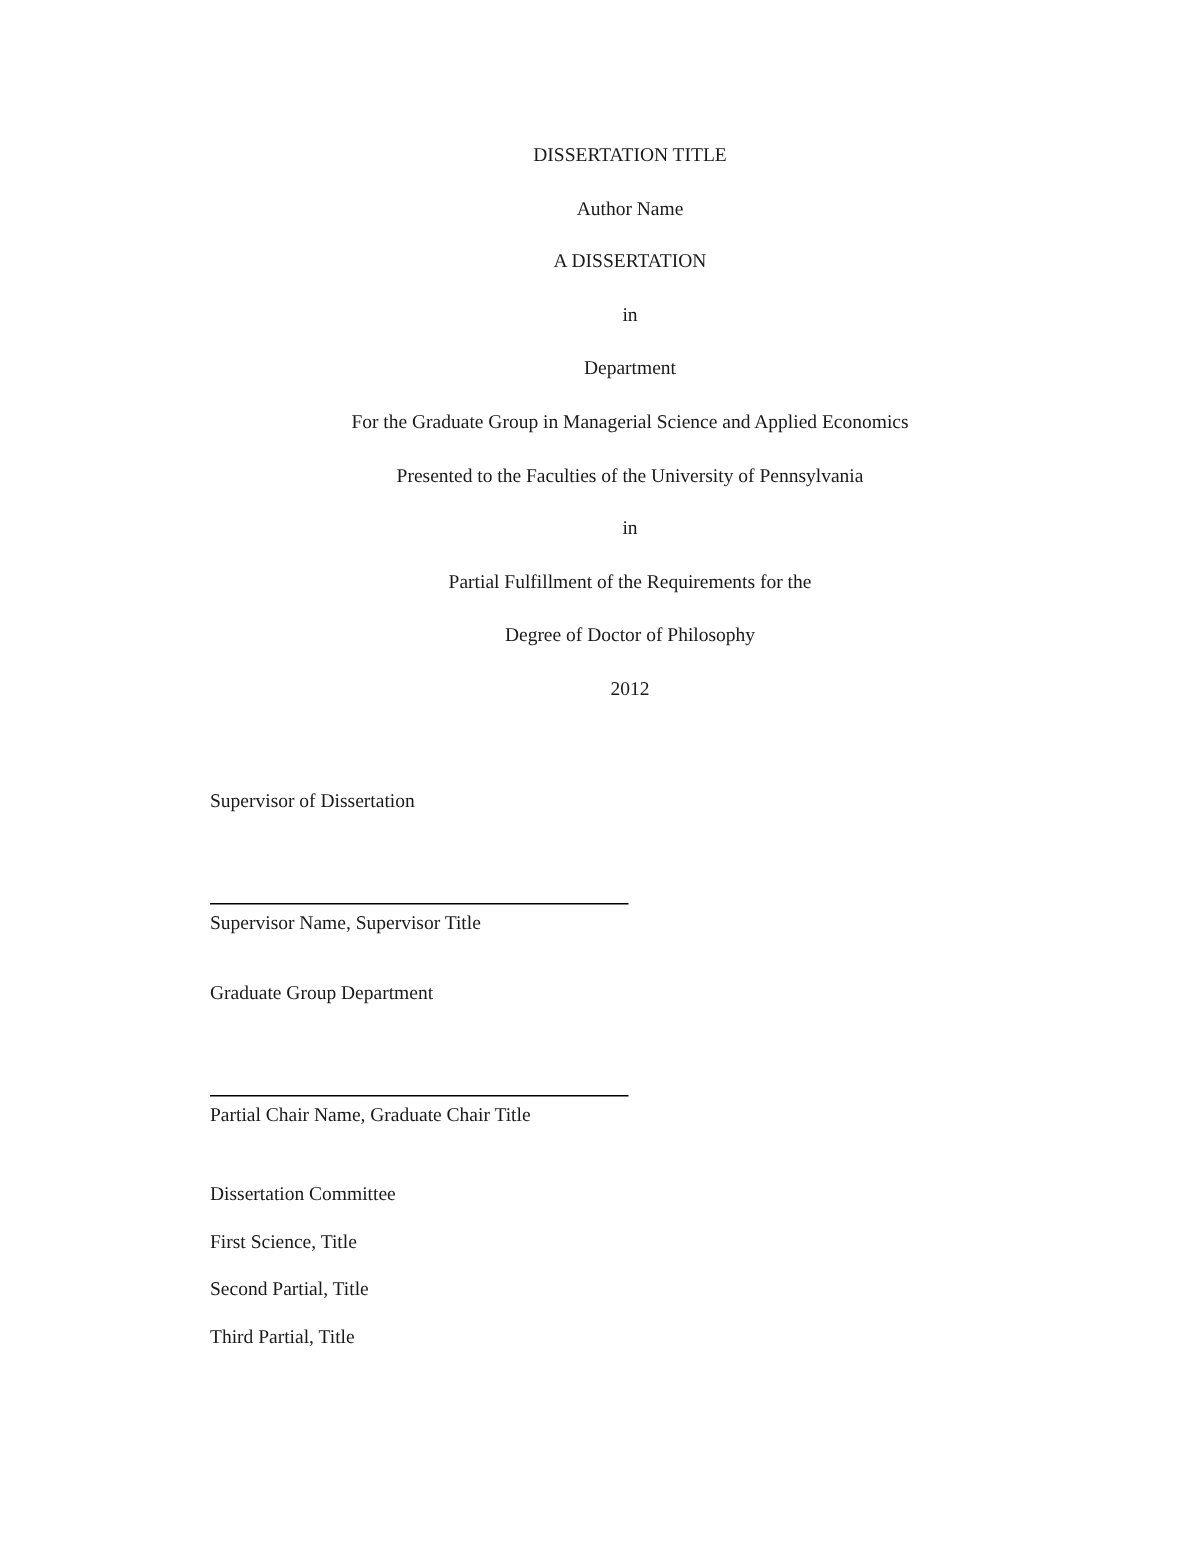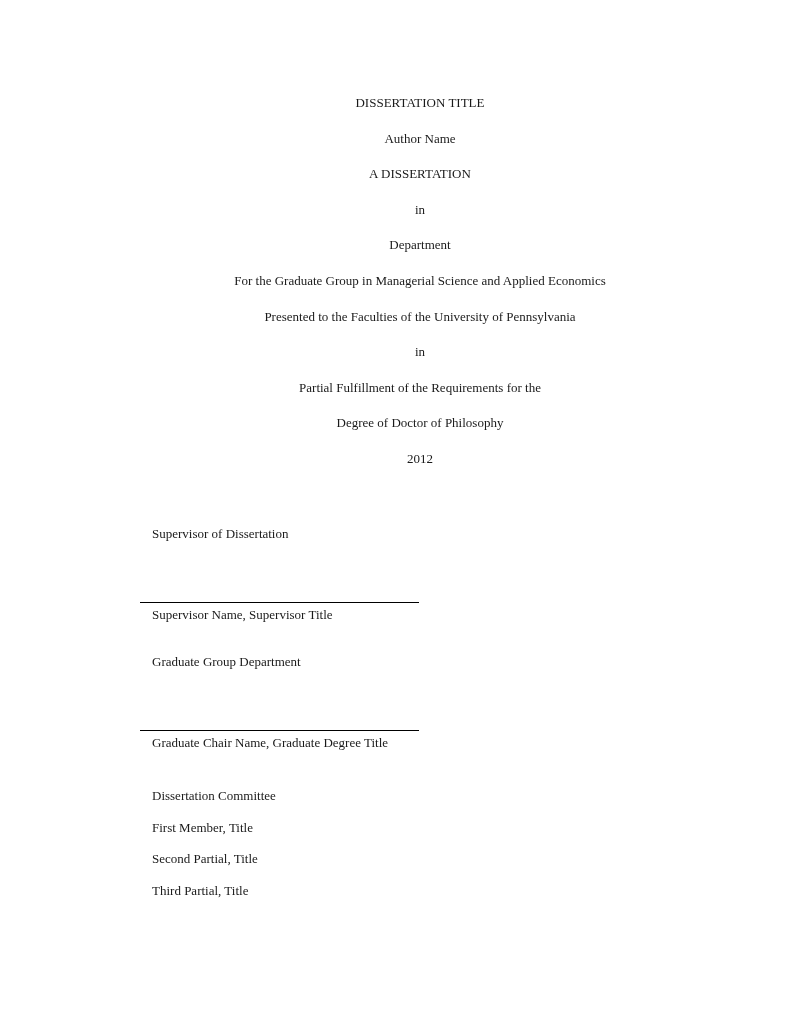--- a/index.html
+++ b/index.html
@@ -2,21 +2,21 @@
 <html><head>
 <meta charset="utf-8">
 <style>
   html, body { margin:0; padding:0; background:#ffffff; }
   body { width:794px; height:1028px; position:relative; overflow:hidden;
          font-family:"DejaVu Serif","Liberation Serif",serif; color:#1a1a1a; }
   .page { position:absolute; left:0; top:0; width:794px; height:780px; }
   .c { position:absolute; left:0; width:840px; text-align:center; font-size:13px;
        font-family:"Liberation Serif","DejaVu Serif",serif; line-height:16px; white-space:nowrap; }
   .l { position:absolute; left:140px; font-size:13px; line-height:16px;
-       font-family:"Liberation Serif","DejaVu Serif",serif; white-space:nowrap;margin-left:12px; }
+       font-family:"Liberation Serif","DejaVu Serif",serif; white-space:nowrap; }
   .rule { position:absolute; left:140px; width:279px; height:0; border-top:1px solid #000; }
 </style>
 </head>
 <body>
 
 <div class="page">
   <div class="c" style="top:95px">DISSERTATION TITLE</div>
   <div class="c" style="top:131px">Author Name</div>
   <div class="c" style="top:166px">A DISSERTATION</div>
   <div class="c" style="top:202px">in</div>
@@ -26,19 +26,19 @@
   <div class="c" style="top:344px">in</div>
   <div class="c" style="top:380px">Partial Fulfillment of the Requirements for the</div>
   <div class="c" style="top:415px">Degree of Doctor of Philosophy</div>
   <div class="c" style="top:451px">2012</div>
 
   <div class="l" style="top:526px">Supervisor of Dissertation</div>
   <div class="rule" style="top:602px"></div>
   <div class="l" style="top:607px">Supervisor Name, Supervisor Title</div>
   <div class="l" style="top:654px">Graduate Group Department</div>
   <div class="rule" style="top:730px"></div>
-  <div class="l" style="top:735px">Graduate Chair Name, Graduate Degree Title</div>
+  <div class="l" style="top:735px">Partial Chair Name, Graduate Chair Title</div>
 
   <div class="l" style="top:788px">Dissertation Committee</div>
-  <div class="l" style="top:820px">First Member, Title</div>
+  <div class="l" style="top:820px">First Science, Title</div>
   <div class="l" style="top:851px">Second Partial, Title</div>
   <div class="l" style="top:883px">Third Partial, Title</div>
 </div>
 
 </body></html>

